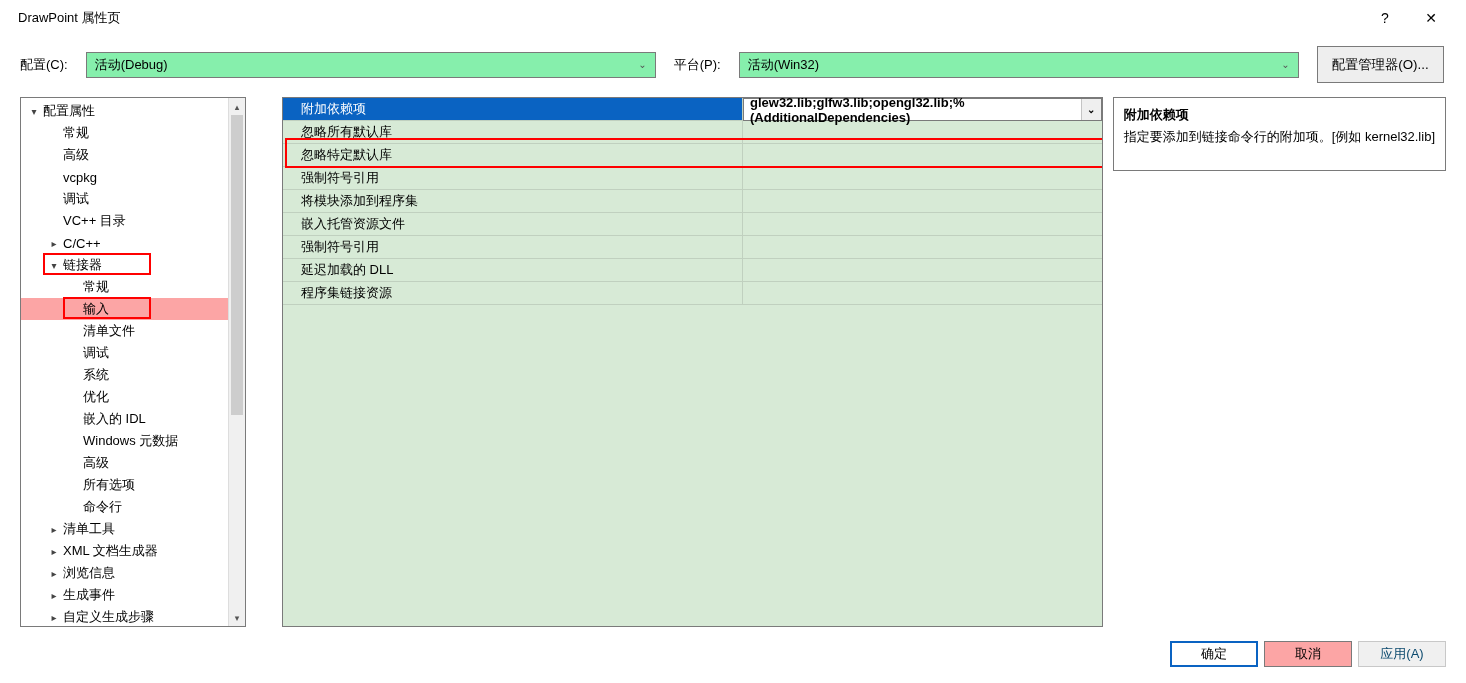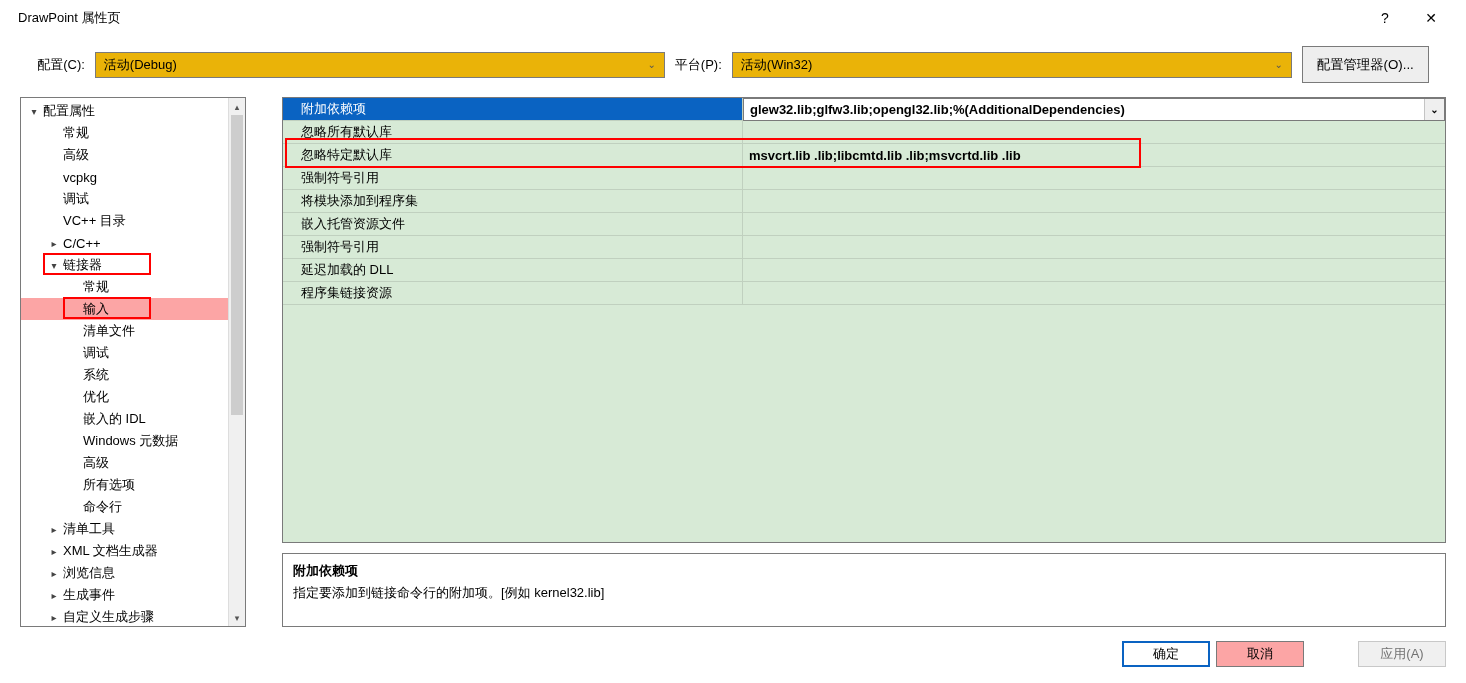--- a/index.html
+++ b/index.html
@@ -2,23 +2,23 @@
 <html><head>
 <meta charset="utf-8">
 <style>
 * { box-sizing: border-box; margin: 0; padding: 0; font-family: "Microsoft YaHei", "Segoe UI", sans-serif; }
 body { background: #fff; width: 1466px; height: 683px; overflow: hidden; font-size: 13px; }
 
 .titlebar { height: 36px; display: flex; align-items: center; padding: 8px 12px; }
 .titlebar .title { flex: 1; font-size: 13px; color: #000; padding-left: 6px; }
 .titlebar .btn { width: 46px; height: 30px; display: flex; align-items: center; justify-content: center; font-size: 14px; cursor: pointer; }
 
-.toolbar { display: flex; align-items: center; gap: 10px; padding: 10px 20px 14px 20px; justify-content: center; }
+.toolbar { display: flex; align-items: center; gap: 18px; padding: 10px 20px 14px 20px; }
 .toolbar label { font-size: 13px; }
-.toolbar .combo { height: 26px; border: 1px solid #7a7a7a; background: #eab308; display: flex; align-items: center; padding: 0 8px; position: relative; }
+.toolbar .combo { height: 26px; border: 1px solid #7a7a7a; background: #86efac; display: flex; align-items: center; padding: 0 8px; position: relative; }
 .toolbar .combo .arrow { margin-left: auto; font-size: 10px; color: #555; }
 .toolbar .combo.config { flex: 1; max-width: 570px; }
 .toolbar .combo.platform { flex: 1; max-width: 560px; }
 .toolbar .cfg-mgr { height: 37px; padding: 0 14px; border: 1px solid #7a7a7a; background: #eee; cursor: pointer; }
 
 .main { display: flex; gap: 12px; padding: 0 20px; height: 530px; }
 
 .tree-wrap { width: 226px; border: 1px solid #7a7a7a; background: #fff; display: flex; flex-direction: column; }
 .tree { flex: 1; overflow: hidden; position: relative; }
 .tree-inner { padding: 2px 0; }
@@ -28,40 +28,40 @@
 .tree-row .lbl { padding: 0 2px; }
 .depth0 { padding-left: 6px; }
 .depth1 { padding-left: 26px; }
 .depth2 { padding-left: 46px; }
 .hi-red { position: absolute; border: 2px solid #f00; pointer-events: none; }
 .tree-scroll { width: 17px; background: #f0f0f0; border-left: 1px solid #ddd; display: flex; flex-direction: column; }
 .tree-scroll .sbtn { height: 17px; display: flex; align-items: center; justify-content: center; font-size: 9px; color: #555; }
 .tree-scroll .thumb { flex: 0 0 300px; margin: 0 2px; background: #cdcdcd; }
 .tree-scroll .track { flex: 1; }
 
-.right { flex: 1; display: flex; flex-direction: column; gap: 10px; padding-left: 24px; }
+.right { flex: 1; display: flex; flex-direction: row; gap: 10px; padding-left: 24px; }
 .grid { flex: 1; border: 1px solid #7a7a7a; background: #d7ead6; position: relative; overflow: hidden; }
 .grid-rows { }
 .grow { display: flex; height: 23px; align-items: stretch; }
 .gcell-l { width: 460px; border-bottom: 1px solid #c0d0bf; border-right: 1px solid #c0d0bf; display: flex; align-items: center; padding-left: 18px; }
 .gcell-r { flex: 1; border-bottom: 1px solid #c0d0bf; display: flex; align-items: center; padding-left: 6px; font-weight: 700; }
 .grow.sel .gcell-l { background: #0a63c2; color: #fff; }
 .grow.sel .gcell-r { background: #fff; border: 1px solid #7a7a7a; position: relative; }
 .grow.sel .gcell-r .dd { position: absolute; right: 0; top: 0; bottom: 0; width: 20px; border-left: 1px solid #c4c4c4; background: #efefef; display: flex; align-items: center; justify-content: center; font-size: 10px; }
 
 .hi-red-grid { position: absolute; border: 2px solid #f00; pointer-events: none; }
 
 .desc { border: 1px solid #7a7a7a; background: #fff; padding: 8px 10px; height: 74px; }
 .desc .dtitle { font-weight: 700; margin-bottom: 4px; }
 .desc .dbody { font-size: 13px; }
 
 .footer { display: flex; justify-content: flex-end; gap: 6px; padding: 14px 20px 0 0; }
 .footer button { width: 88px; height: 26px; border: 1px solid #7a7a7a; background: #fca5a5; cursor: pointer; font-size: 13px; }
 .footer button.primary { border: 2px solid #0a63c2; background: #fff; }
-.footer button.disabled { color: #737373; background: #f0f0f0; border-color: #c8c8c8; cursor: default; margin-left: 48px; }
+.footer button.disabled { color: #0c4a6e; background: #f0f0f0; border-color: #c8c8c8; cursor: default; }
 </style>
 </head>
 <body>
 
 <div class="titlebar">
   <span class="title">DrawPoint 属性页</span>
   <div class="btn">?</div>
   <div class="btn">✕</div>
 </div>
 
@@ -202,23 +202,20 @@
             </div>
           </div>
           <div class="grow">
             <div class="gcell-l">忽略所有默认库</div>
             <div class="gcell-r">
               <span></span>
             </div>
           </div>
           <div class="grow">
             <div class="gcell-l">忽略特定默认库</div>
-            <div class="gcell-r">
-              <span>msvcrt.lib .lib;libcmtd.lib .lib;msvcrtd.lib .lib</span>
-            </div>
           </div>
           <div class="grow">
             <div class="gcell-l">强制符号引用</div>
             <div class="gcell-r">
               <span></span>
             </div>
           </div>
           <div class="grow">
             <div class="gcell-l">将模块添加到程序集</div>
             <div class="gcell-r">

